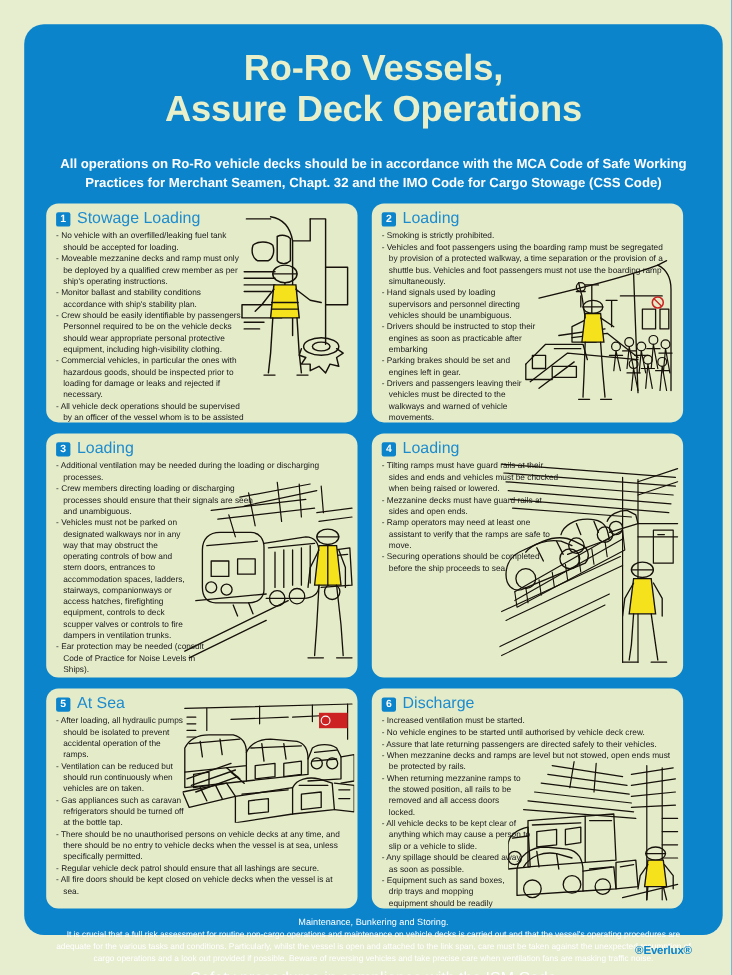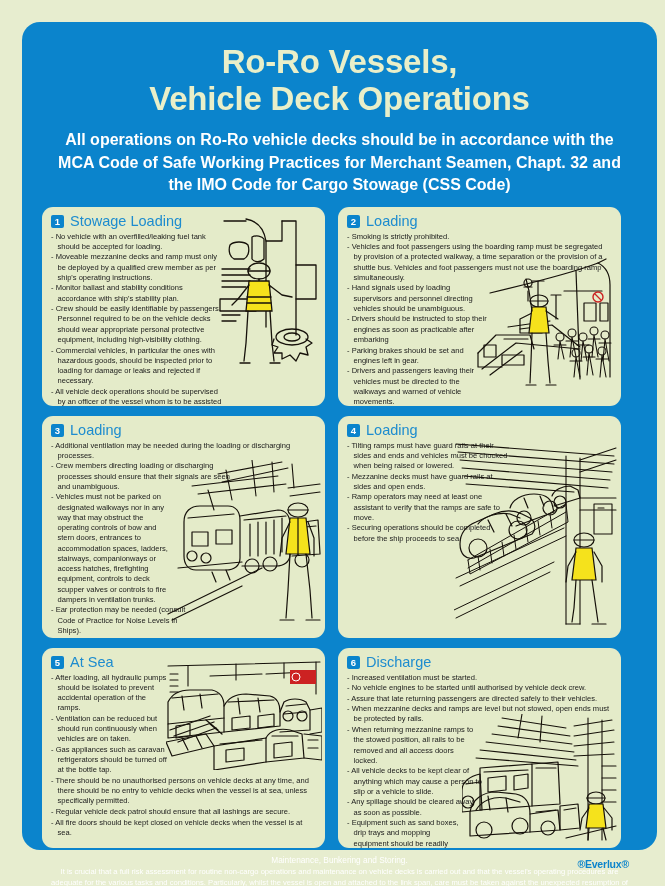--- a/index.html
+++ b/index.html
@@ -31,24 +31,24 @@
     font-weight: bold;
     line-height: 1.12;
     letter-spacing: -0.2px;
     margin-top: 8px;
   }
   .title-line { display: block; }
 
   .subtitle {
     text-align: center;
     color: #ffffff;
-    font-size: 16px;
+    font-size: 12px;
     font-weight: bold;
     line-height: 1.42;
-    margin-top: 11px;
+    margin-top: 23px;
     padding: 0 8px;
   }
 
   
   .grid {
     display: flex;
     flex-wrap: wrap;
     gap: 10px 13px;
     margin-top: 10px;
   }
@@ -146,21 +146,21 @@
     letter-spacing: -0.2px;
   }
 </style>
 </head>
 <body>
 
 <div class="poster">
 
   <div class="title">
     <span class="title-line">Ro-Ro Vessels,</span>
-    <span class="title-line">Vehicle Deck Operations</span>
+    <span class="title-line">Assure Deck Operations</span>
   </div>
 
   <div class="subtitle">
     <span>All operations on Ro-Ro vehicle decks should be in accordance with the MCA Code of Safe Working Practices</span>
     <span>for Merchant Seamen, Chapt. 32 and the IMO Code for Cargo Stowage (CSS Code)</span>
   </div>
 
   <div class="grid">
 
     <div class="panel panel-r1">

